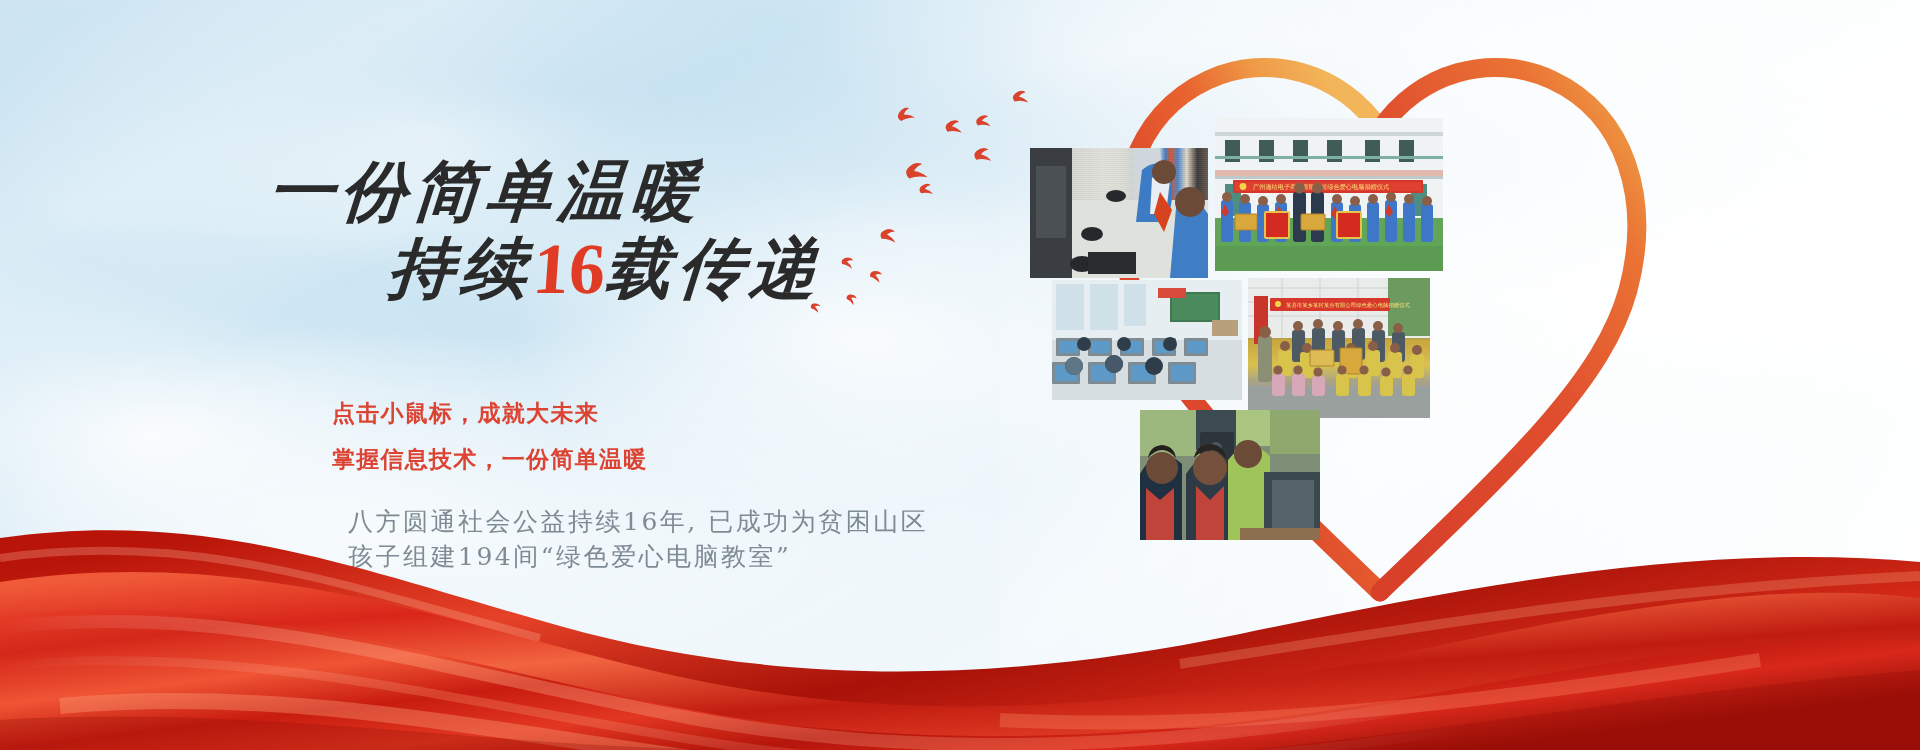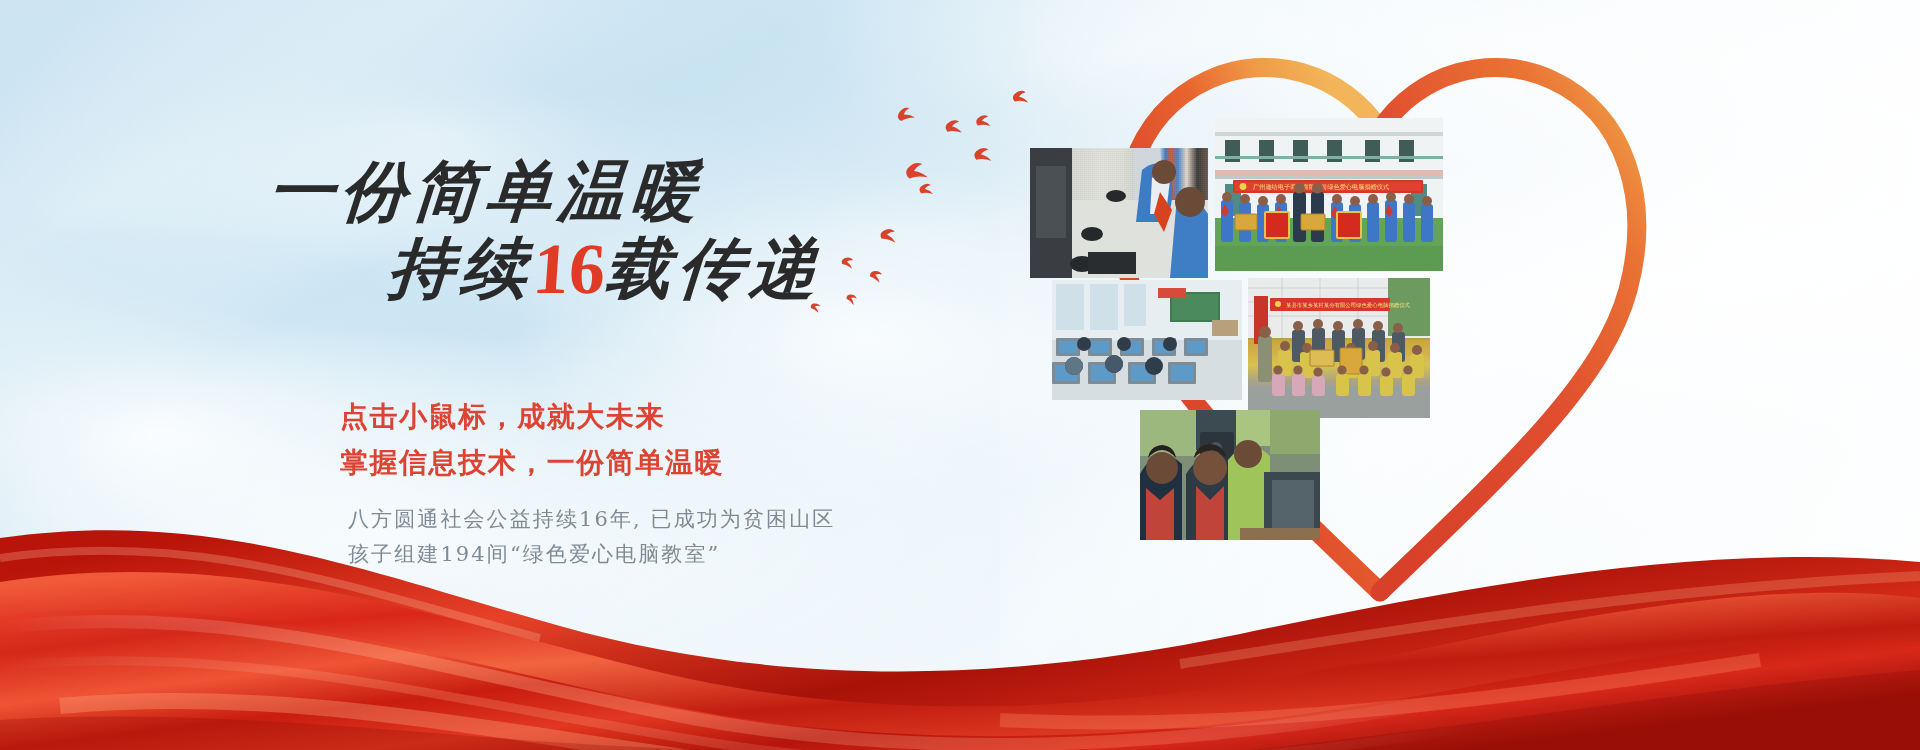--- a/index.html
+++ b/index.html
@@ -178,36 +178,36 @@
     font-family: "Liberation Serif", "DejaVu Serif", serif;
     font-style: normal;
     font-weight: 700;
     font-size: 72px;
     letter-spacing: 0;
     vertical-align: -2px;
   }
 
   .sub {
     position: absolute;
-    left: 340px;
+    left: 332px;
     font-family: "DejaVu Sans", "Liberation Sans", sans-serif;
     font-weight: 700;
-    font-size: 28px;
+    font-size: 23px;
     letter-spacing: 0.055em;
     color: #dd4332;
     white-space: nowrap;
   }
   .sub1 { top: 398px; }
   .sub2 { top: 444px; }
 
   .body-text {
     position: absolute;
     left: 348px;
     font-family: "DejaVu Serif", "Liberation Serif", serif;
-    font-size: 21px;
+    font-size: 25px;
     letter-spacing: 0.10em;
     color: #7e8b94;
     white-space: nowrap;
   }
   .body1 { top: 505px; }
   .body2 { top: 540px; }
 
   
   .wave { position: absolute; left: 0; bottom: 0; width: 1920px; height: 330px; }
 </style>

